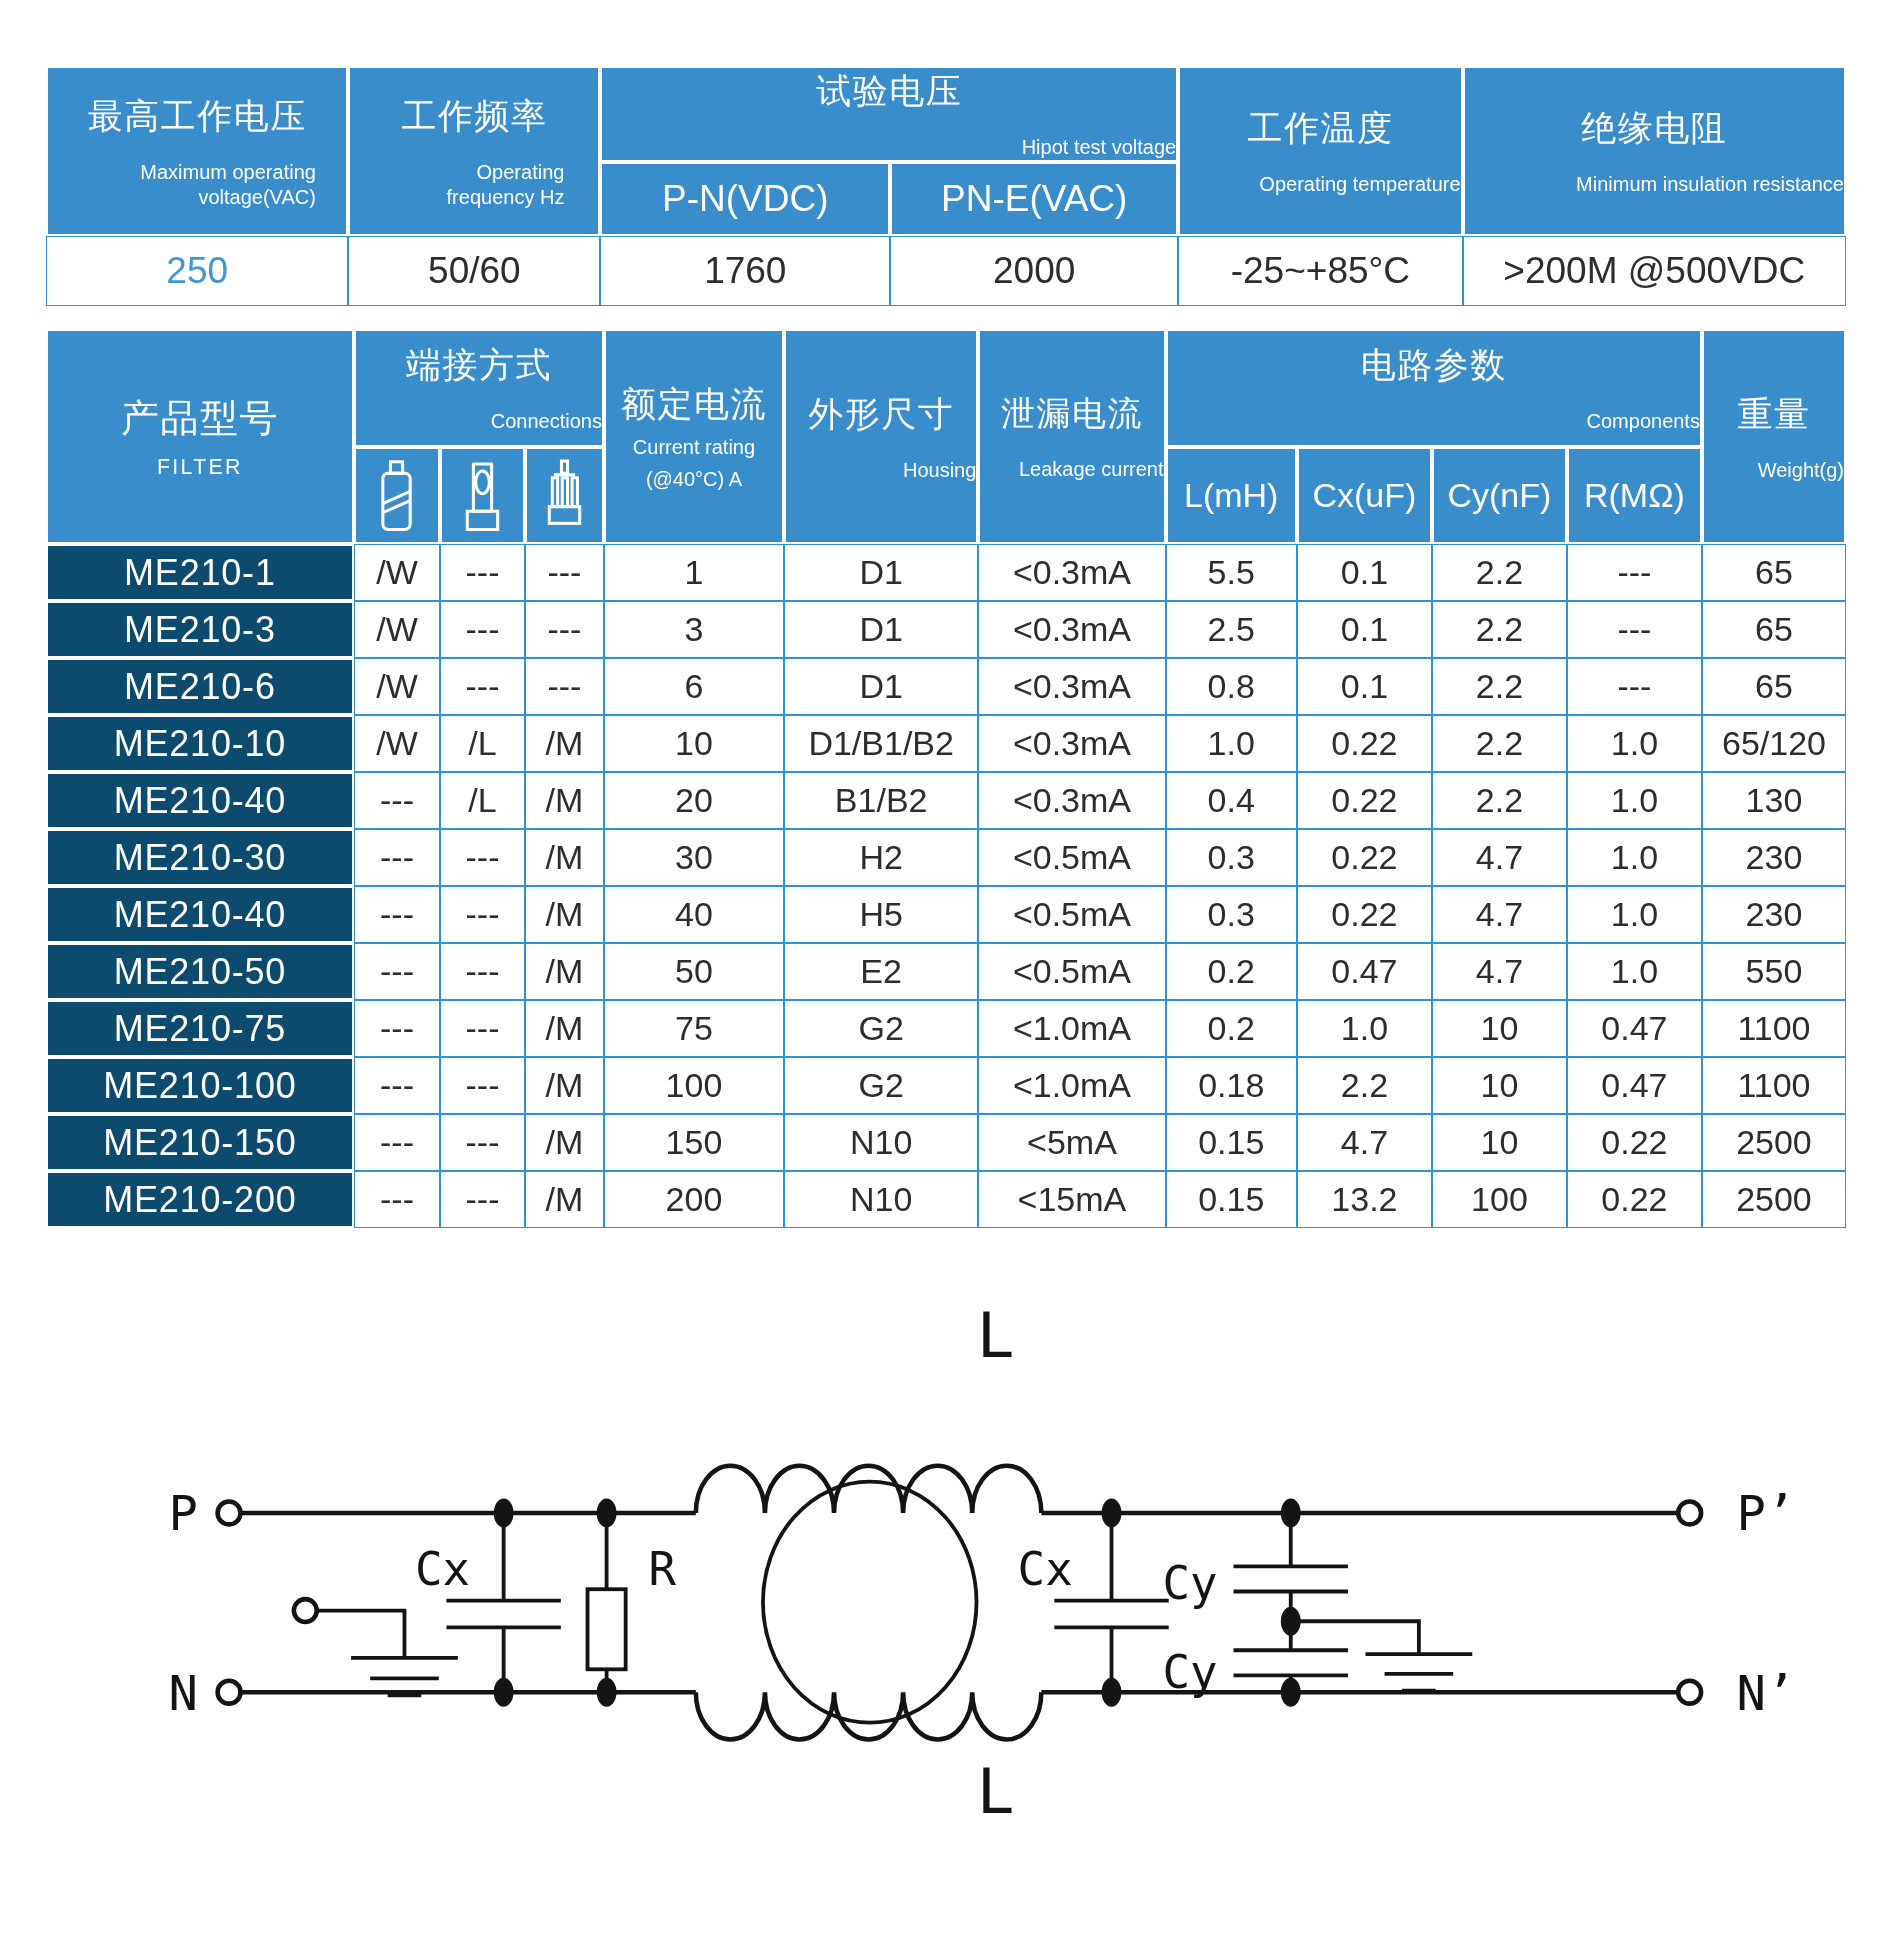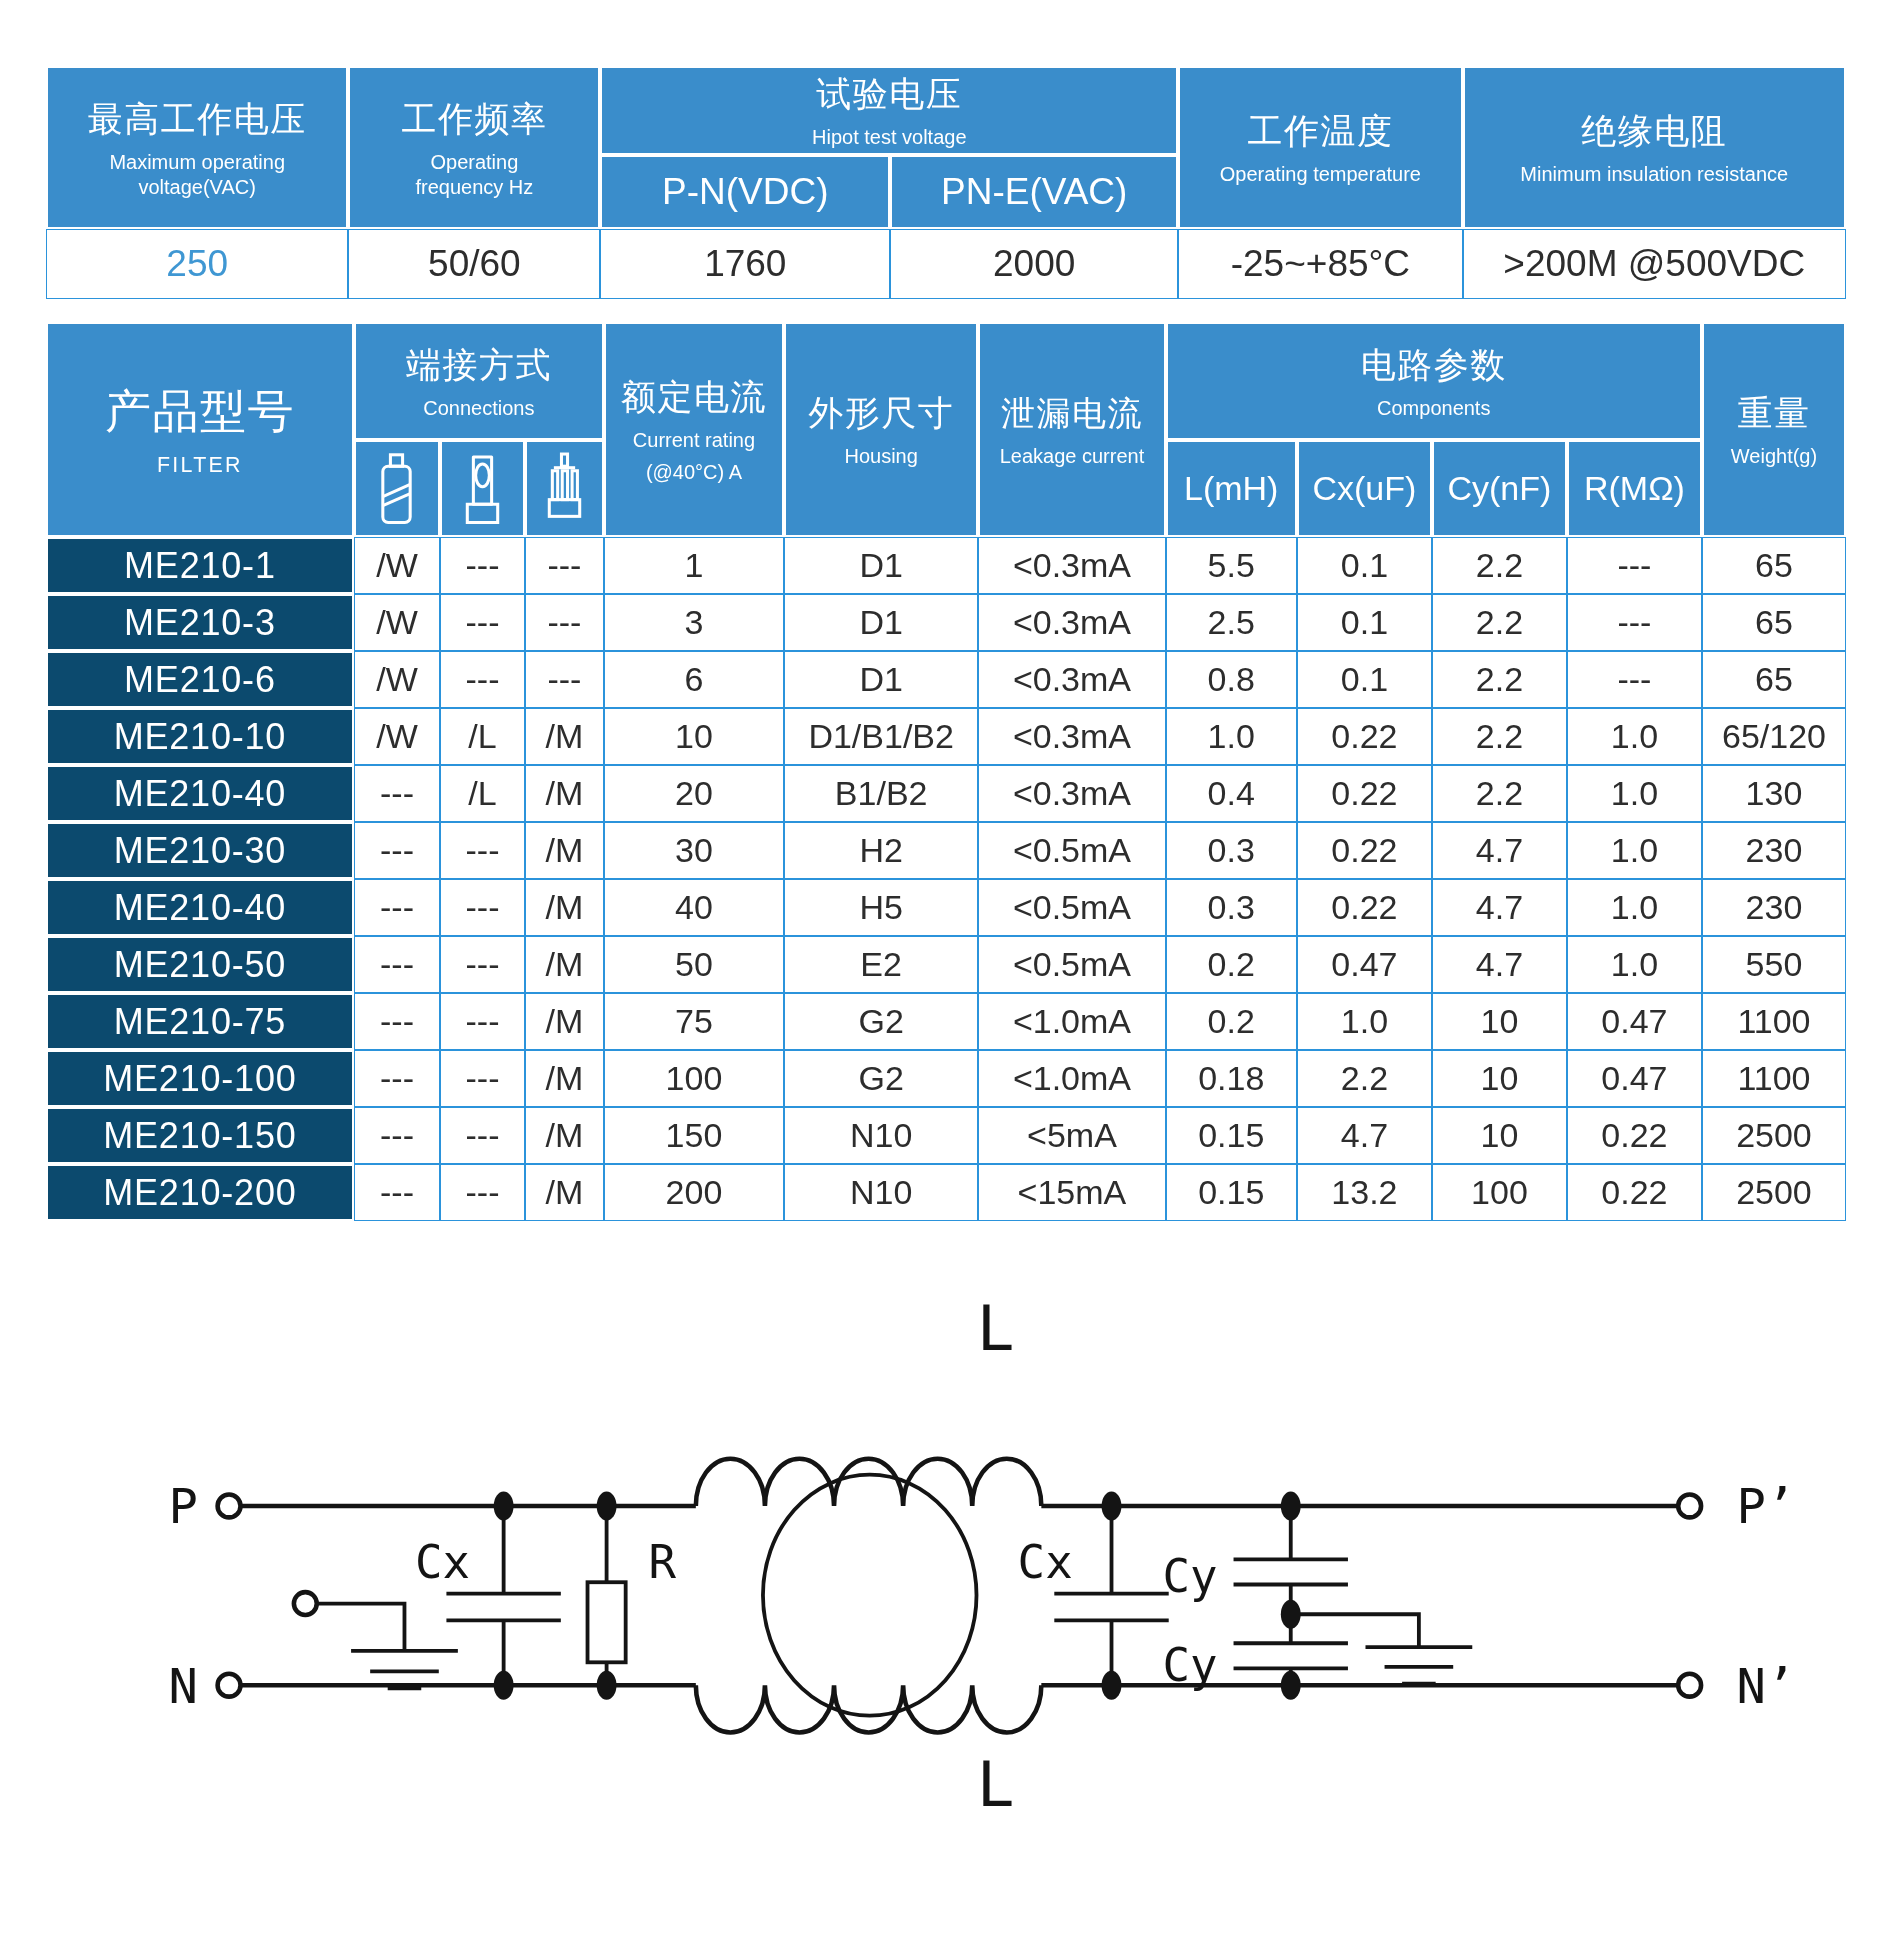--- a/index.html
+++ b/index.html
@@ -13,21 +13,21 @@
   .section-title .zh { font-size:43px; font-weight:bold; letter-spacing:2.3px; }
   .section-title .slash { font-size:43px; font-weight:bold; }
   .section-title .en { font-size:32px; font-weight:600; }
 
   table { border-collapse:separate; border-spacing:0; width:1800px; table-layout:fixed; }
   th {
     background:#3a8dcb; color:#fff; border:2.3px solid #fff;
     font-weight:normal; padding:0; text-align:center; vertical-align:middle;
   }
   .zh-h { font-size:35px; letter-spacing:1.5px; display:block; }
-  .en-h { font-size:20px; display:block; margin-top:7px; line-height:1.25; }
+  .en-h { font-size:20px; display:block; margin-top:20px; line-height:1.25;text-align:right; }
   .sub-h { font-size:37px; }
 
   #spec-table { margin-top:46px; }
   #spec-table .hrow1 th { height:85px; }
   #spec-table .hrow2 th { height:70px; }
   #spec-table td {
     border:1.5px solid #2b93db; background:#fff; color:#2d2d2d;
     font-size:37px; text-align:center; height:58px; padding:5px;
   }
   #spec-table td.value-blue { color:#3f97d3; }
@@ -118,21 +118,21 @@
         <col style="width:10.4%">
       <col style="width:7.3%">
         <col style="width:7.5%">
         <col style="width:7.5%">
         <col style="width:7.5%">
       <col style="width:8%">
     </colgroup>
     <thead>
       <tr class="hrow1">
         <th rowspan="2" class="rowspan3">
-          <span class="zh-h" style="font-size:46px;font-family:Liberation Mono, monospace;">产品型号</span>
+          <span class="zh-h" style="font-size:38px;font-family:Liberation Mono, monospace;">产品型号</span>
           <span class="filter-en">FILTER</span>
         </th>
         <th colspan="3">
           <span class="zh-h">端接方式</span>
           <span class="en-h">Connections</span>
         </th>
         <th rowspan="2" class="rowspan3">
           <span class="zh-h">额定电流</span>
           <span class="cr-small">Current rating</span>
           <span class="cr-small">(@40°C)  A</span>

